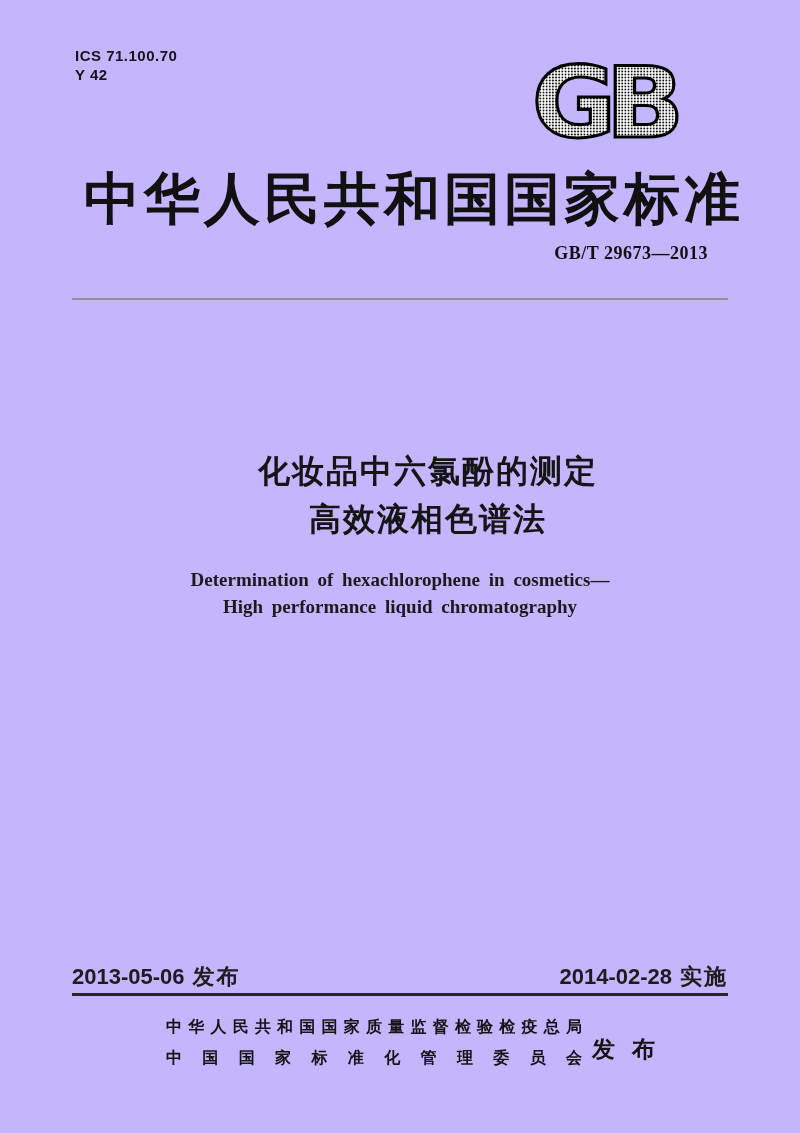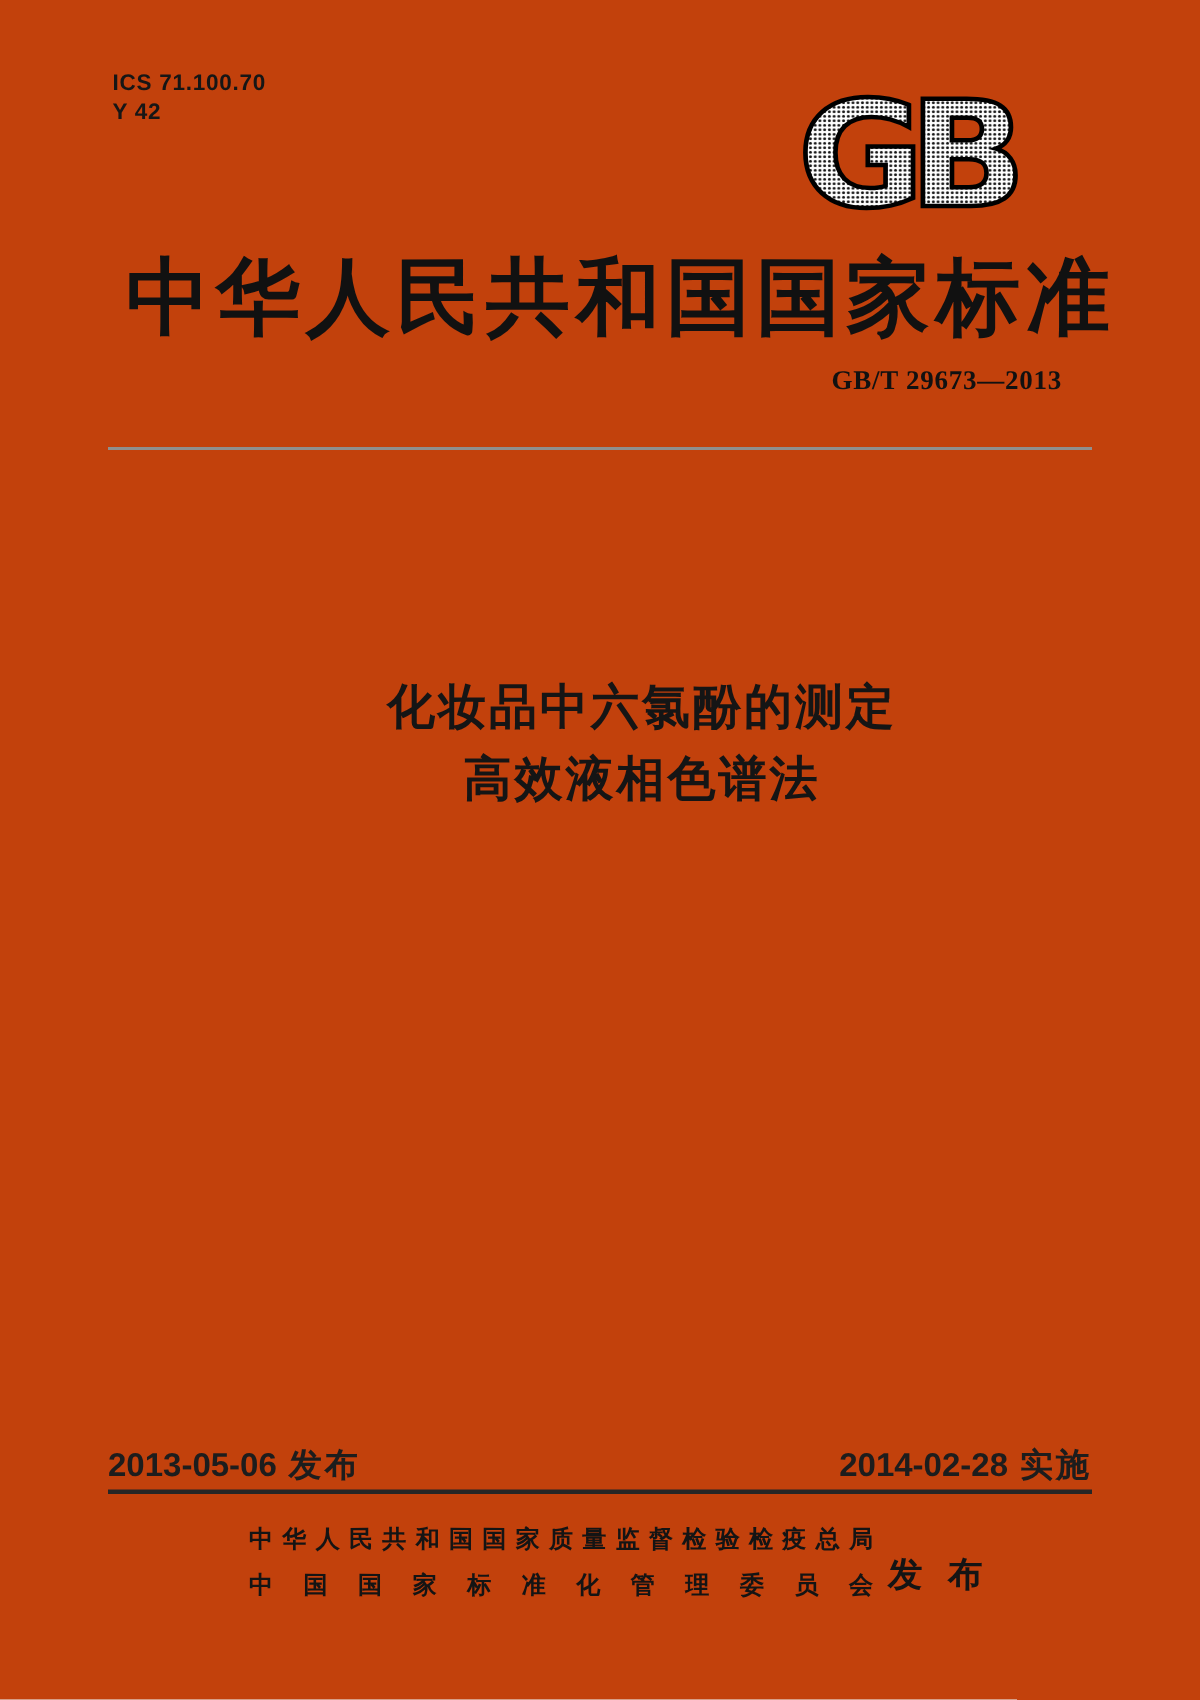--- a/index.html
+++ b/index.html
@@ -1,21 +1,21 @@
 <!DOCTYPE html>
 <html><head>
 <meta charset="utf-8">
 <style>
   html, body { margin: 0; padding: 0; background: #e8e8e8; }
   .page {
     position: relative;
     width: 800px;
     height: 1133px;
     margin: 0 auto;
-    background: #c2410c;
+    background: #c4b5fd;
     color: #1a1a1a;
     overflow: hidden;
     font-family: "Liberation Sans", "DejaVu Sans", sans-serif;
   }
 
   .ics-block {
     position: absolute;
     left: 75px; top: 46px;
     font-family: "Liberation Sans", "DejaVu Sans", sans-serif;
     font-weight: 700;
@@ -158,20 +158,24 @@
 
   <div class="std-number">GB/T 29673—2013</div>
 
   <div class="rule rule-top"></div>
 
   <div class="title-zh">
     <div>化妆品中六氯酚的测定</div>
     <div>高效液相色谱法</div>
   </div>
 
+  <div class="title-en">
+    <div>Determination of hexachlorophene in cosmetics—</div>
+    <div>High performance liquid chromatography</div>
+  </div>
 
   <div class="date-row">
     <div class="date-item">
       <span>2013-05-06</span><span class="date-label">发布</span>
     </div>
     <div class="date-item">
       <span>2014-02-28</span><span class="date-label">实施</span>
     </div>
   </div>
 

